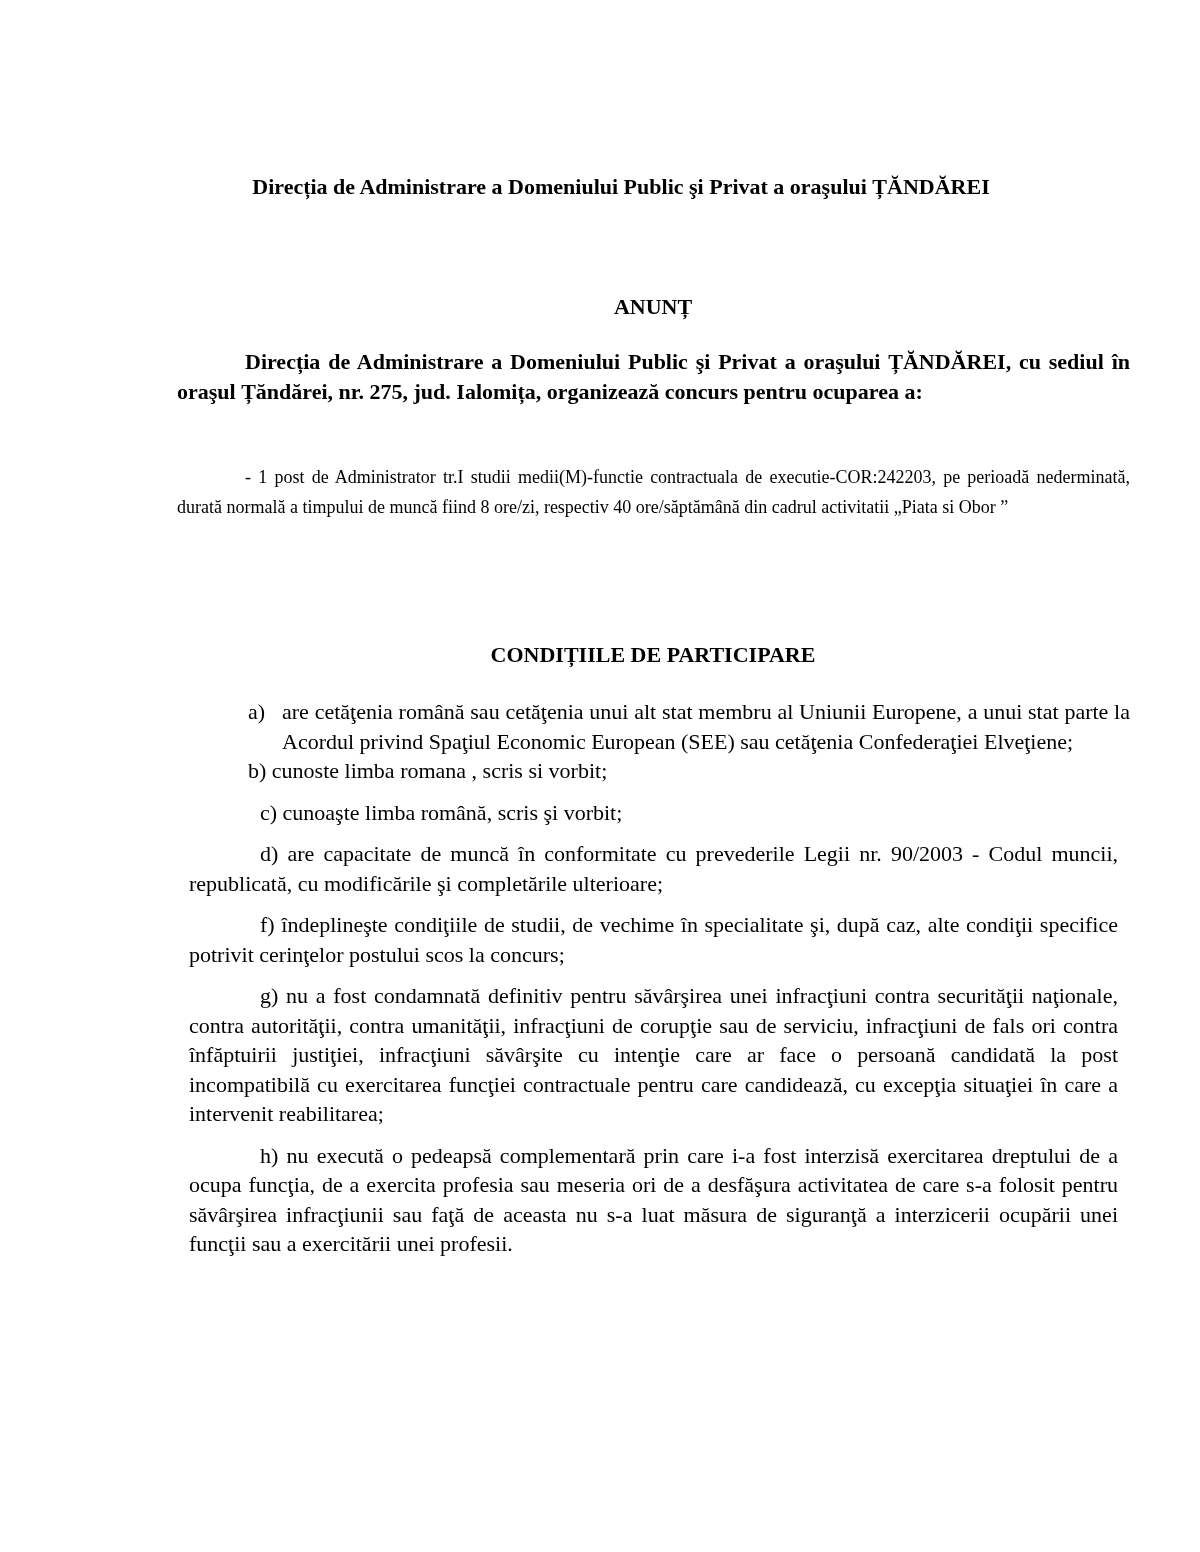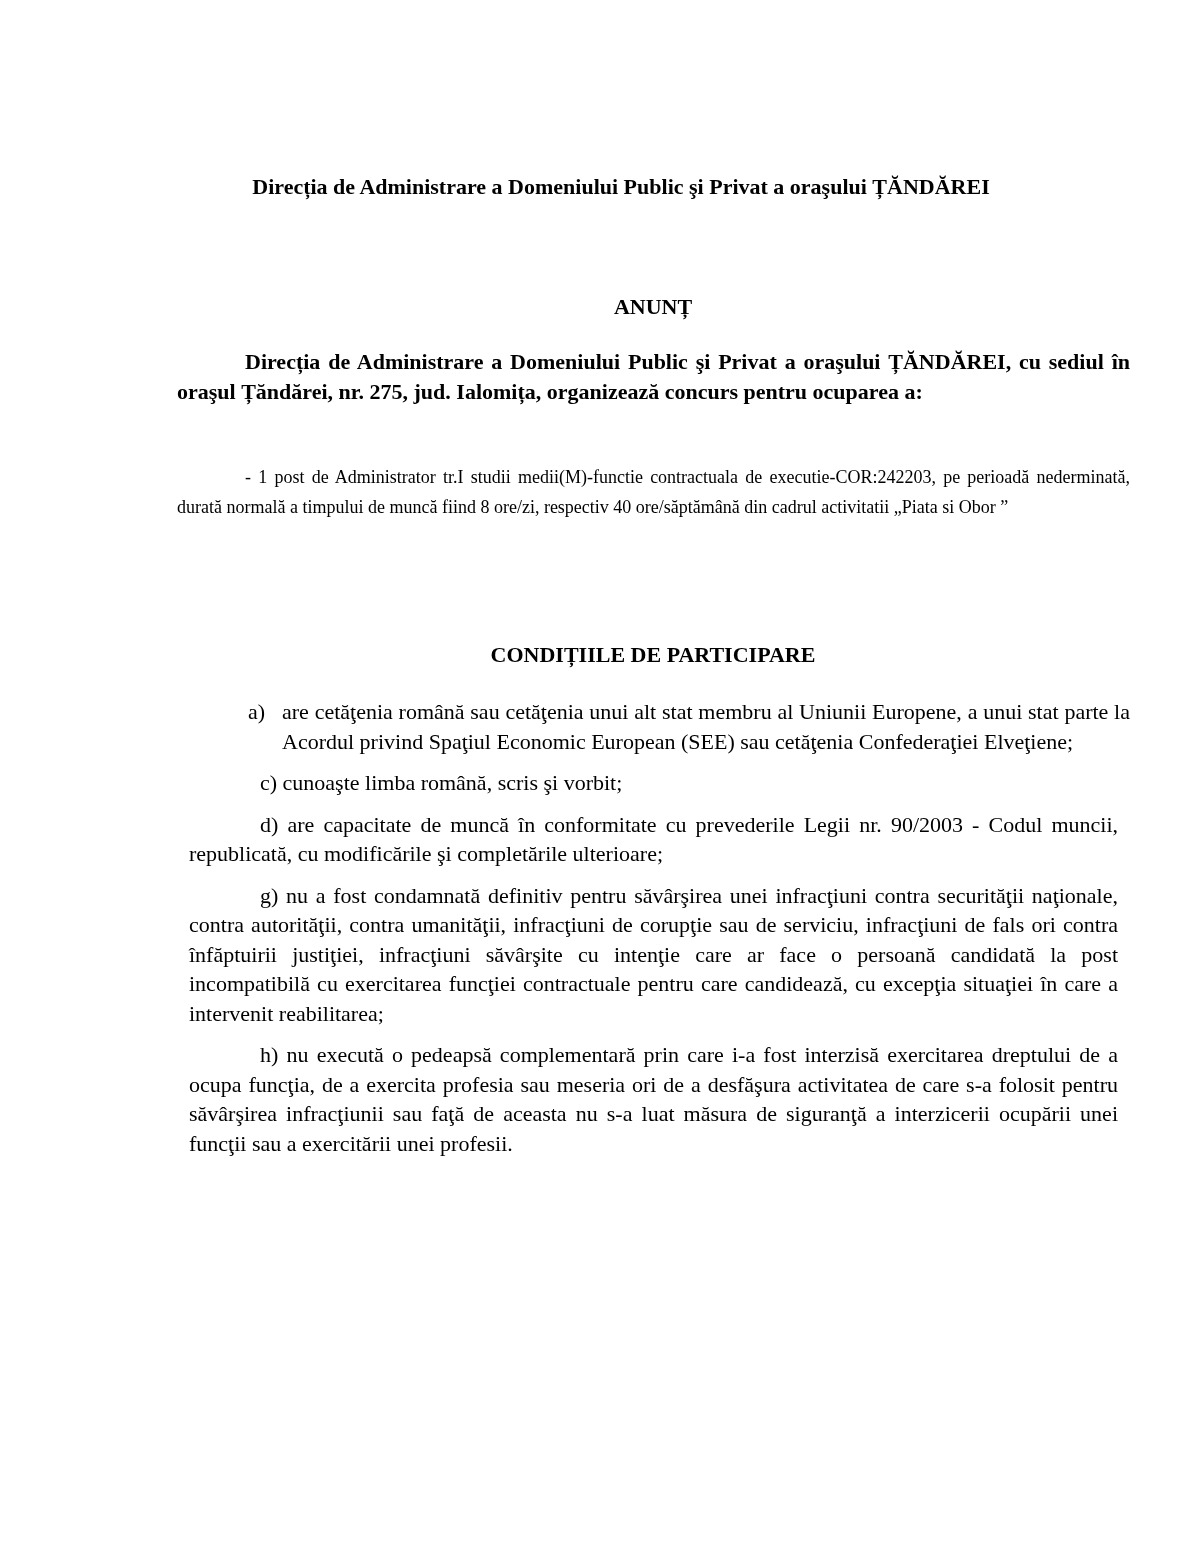--- a/index.html
+++ b/index.html
@@ -53,18 +53,22 @@
 
   <p class="post"><span class="indent"></span><span>- 1 post de Administrator tr.I studii medii(M)-functie contractuala de executie-COR:242203, pe perioadă nederminată, durată normală a timpului de muncă fiind 8 ore/zi, respectiv 40 ore/săptămână din cadrul activitatii „Piata si Obor ”</span></p>
 
   <div class="cond-title">CONDIȚIILE DE  PARTICIPARE</div>
 
   <div class="list">
     <div class="item-a">
       <span class="mark">a)</span>
       <span class="txt">are cetăţenia română sau cetăţenia unui alt stat membru al Uniunii Europene, a unui stat parte la Acordul privind Spaţiul Economic European (SEE) sau cetăţenia Confederaţiei Elveţiene;</span>
     </div>
+    <div class="item-b">
+      <span>b)</span><span> cunoste limba romana , scris si vorbit;</span>
+    </div>
     <p class="para"><span>c)</span> <span>cunoaşte limba română, scris şi vorbit;</span></p>
     <p class="para"><span>d)</span> <span>are capacitate de muncă în conformitate cu prevederile Legii nr. 90/2003 - Codul muncii, republicată, cu modificările şi completările ulterioare;</span></p>
+    <p class="para"><span>f)</span> <span>îndeplineşte condiţiile de studii, de vechime în specialitate şi, după caz, alte condiţii specifice potrivit cerinţelor postului scos la concurs;</span></p>
     <p class="para"><span>g)</span> <span>nu a fost condamnată definitiv pentru săvârşirea unei infracţiuni contra securităţii naţionale, contra autorităţii, contra umanităţii, infracţiuni de corupţie sau de serviciu, infracţiuni de fals ori contra înfăptuirii justiţiei, infracţiuni săvârşite cu intenţie care ar face o persoană candidată la post incompatibilă cu exercitarea funcţiei contractuale pentru care candidează, cu excepţia situaţiei în care a intervenit reabilitarea;</span></p>
     <p class="para"><span>h)</span> <span>nu execută o pedeapsă complementară prin care i-a fost interzisă exercitarea dreptului de a ocupa funcţia, de a exercita profesia sau meseria ori de a desfăşura activitatea de care s-a folosit pentru săvârşirea infracţiunii sau faţă de aceasta nu s-a luat măsura de siguranţă a interzicerii ocupării unei funcţii sau a exercitării unei profesii.</span></p>
   </div>
 </div>
 
 </body></html>

